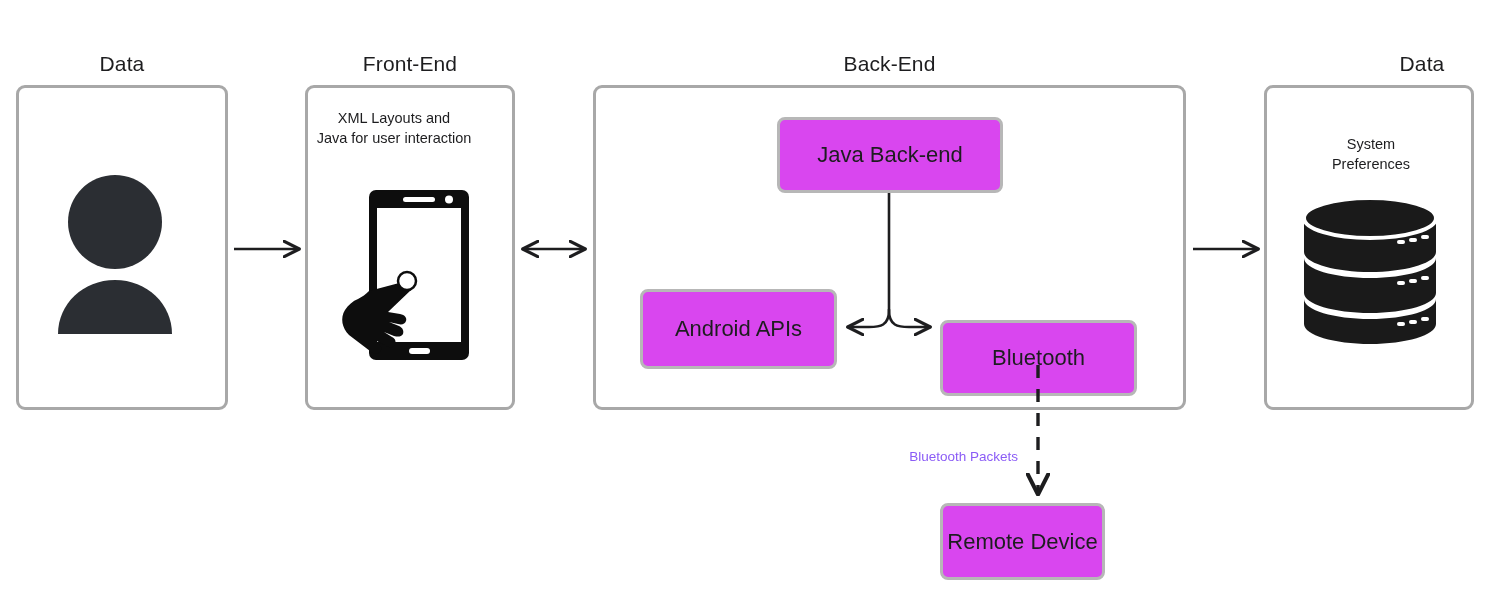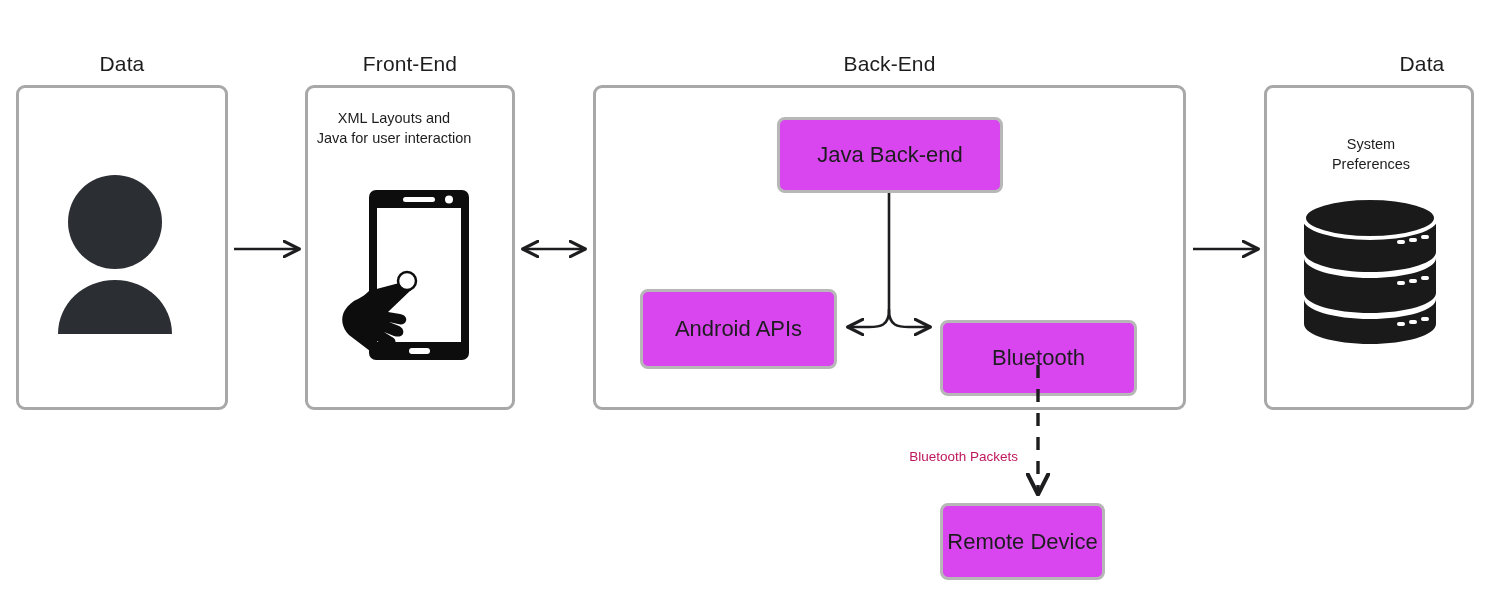--- a/index.html
+++ b/index.html
@@ -48,21 +48,21 @@
     position:absolute;
     text-align:center;
     font-size:14.5px;
     line-height:20px;
     color:#1d1d1f;
     white-space:pre-line;
   }
   .edge-label{
     position:absolute;
     font-size:13.5px;
-    color:#be185d;
+    color:#8b5cf6;
     white-space:nowrap;
     text-align:right;
   }
 
   
   .icon-wrap{position:absolute;}
 </style>
 </head>
 <body>
 

